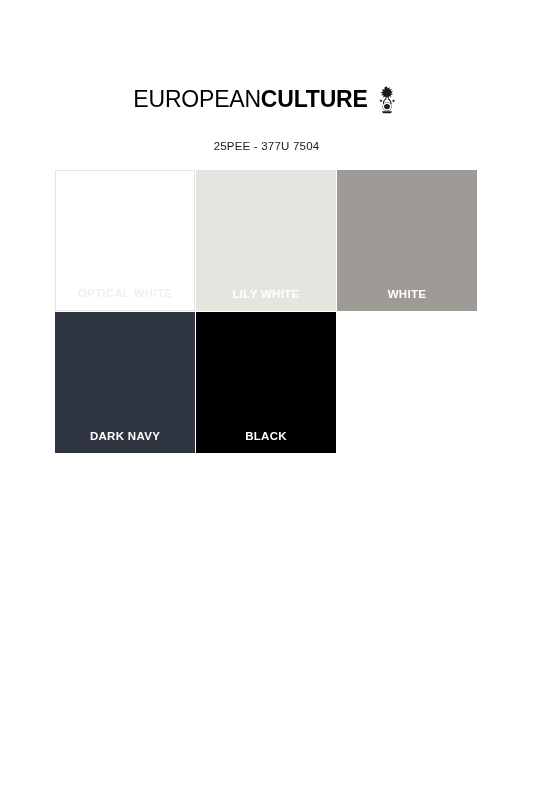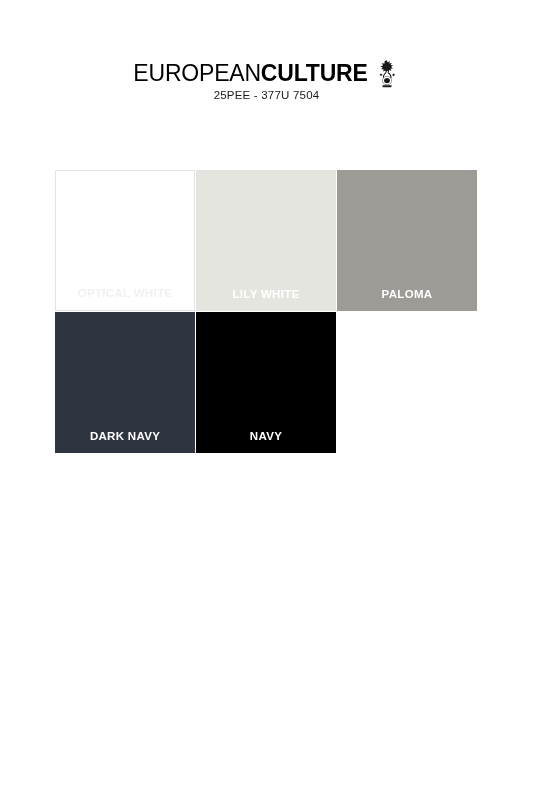--- a/index.html
+++ b/index.html
@@ -23,20 +23,21 @@
     width: 533px;
     padding-top: 58px;
     text-align: center;
   }
   .brand-row {
     display: flex;
     align-items: center;
     justify-content: center;
     gap: 6px;
     height: 30px;
+    margin-top: 26px;
   }
   .brand-wordmark {
     font-family: "Liberation Sans", sans-serif;
     font-size: 23px;
     line-height: 1;
     color: #000000;
     letter-spacing: -0.2px;
     white-space: nowrap;
   }
   .brand-light {
@@ -49,21 +50,21 @@
     display: inline-block;
     width: 26px;
     height: 30px;
     position: relative;
     top: 1px;
   }
   .brand-emblem svg {
     display: block;
   }
   .brand-code {
-    margin-top: 1px;
+    margin-top: 26px;
     font-family: "Liberation Sans", sans-serif;
     font-size: 11.5px;
     font-weight: 400;
     color: #1a1a1a;
     letter-spacing: 0.2px;
   }
 
   
   .swatch-grid {
     position: absolute;
@@ -125,25 +126,25 @@
 
   <div class="swatch" style="background:#FFFFFF; border:1px solid #E3E3E3;">
     <span class="swatch-label" style="color:#F0F0F0;">OPTICAL WHITE</span>
   </div>
 
   <div class="swatch" style="background:#E5E5E0;">
     <span class="swatch-label" style="color:#FFFFFF;">LILY WHITE</span>
   </div>
 
   <div class="swatch" style="background:#9E9B97;">
-    <span class="swatch-label" style="color:#FFFFFF;">PALOMA</span>
+    <span class="swatch-label" style="color:#FFFFFF;">WHITE</span>
   </div>
 
 
   <div class="swatch" style="background:#2E3440;">
     <span class="swatch-label" style="color:#FFFFFF;margin-top:35px;">DARK NAVY</span>
   </div>
 
   <div class="swatch" style="background:#000000;">
-    <span class="swatch-label" style="color:#FFFFFF;">NAVY</span>
+    <span class="swatch-label" style="color:#FFFFFF;">BLACK</span>
   </div>
 
 </div>
 
 </body></html>

